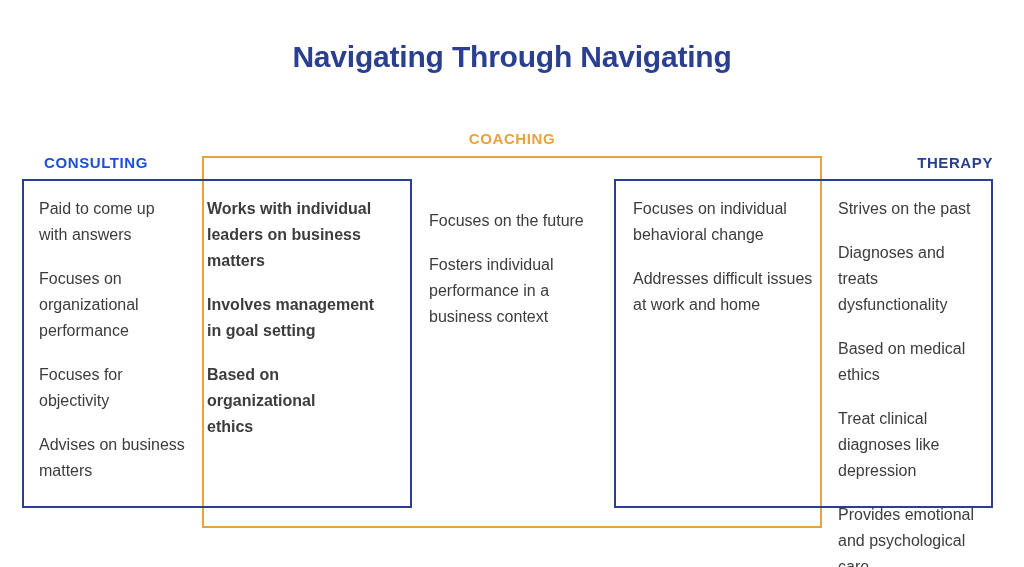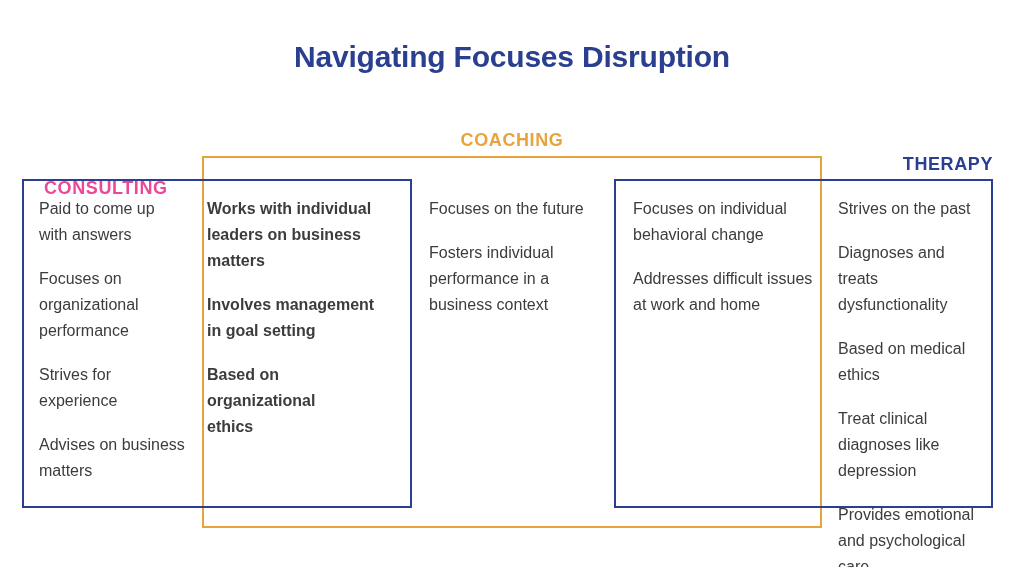--- a/index.html
+++ b/index.html
@@ -30,30 +30,29 @@
     text-align: center;
     font-size: 30px;
     font-weight: bold;
     color: #2a3f8f;
     letter-spacing: -0.2px;
   }
 
   
   .cat-heading {
     position: absolute;
-    font-size: 18px;
+    font-size: 15px;
     font-weight: bold;
     letter-spacing: 0.6px;
     white-space: nowrap;
   }
   #heading-consulting {
     left: 44px;
     top: 154px;
-    color: #ec4899;
-    margin-top: 24px;
+    color: #1d4ed8;
   }
   #heading-coaching {
     left: 0;
     top: 130px;
     width: 1024px;
     text-align: center;
     color: #e8a33d;
   }
   #heading-therapy {
     right: 31px;
@@ -104,47 +103,47 @@
   }
   .column .entry {
     margin-bottom: 18px;
   }
   .column .entry:last-child {
     margin-bottom: 0;
   }
 
   #column-1 { left: 39px;  width: 152px; }
   #column-2 { left: 207px; width: 178px; font-weight: bold; }
-  #column-3 { left: 429px; width: 172px; }
+  #column-3 { left: 429px; width: 172px; margin-top: 12px; }
   #column-4 { left: 633px; width: 180px; }
   #column-5 { left: 838px; width: 150px; }
 </style>
 </head>
 <body>
 
 <div id="slide">
 
-  <div id="slide-title">Navigating Focuses Disruption</div>
+  <div id="slide-title">Navigating Through Navigating</div>
 
   <div class="cat-heading" id="heading-consulting">CONSULTING</div>
 
   <div class="cat-heading" id="heading-coaching">COACHING</div>
 
   <div class="cat-heading" id="heading-therapy">THERAPY</div>
 
   <div class="group-box" id="box-consulting"></div>
 
   <div class="group-box" id="box-coaching"></div>
 
   <div class="group-box" id="box-therapy"></div>
 
   <div class="column" id="column-1">
       <div class="entry">Paid to come up<br>with answers</div>
       <div class="entry">Focuses on<br>organizational<br>performance</div>
-      <div class="entry">Strives for experience</div>
+      <div class="entry">Focuses for objectivity</div>
       <div class="entry">Advises on business<br>matters</div>
     </div>
 
   <div class="column" id="column-2">
       <div class="entry">Works with individual<br>leaders on business<br>matters</div>
       <div class="entry">Involves management<br>in goal setting</div>
       <div class="entry">Based on organizational<br>ethics</div>
     </div>
 
   <div class="column" id="column-3">

